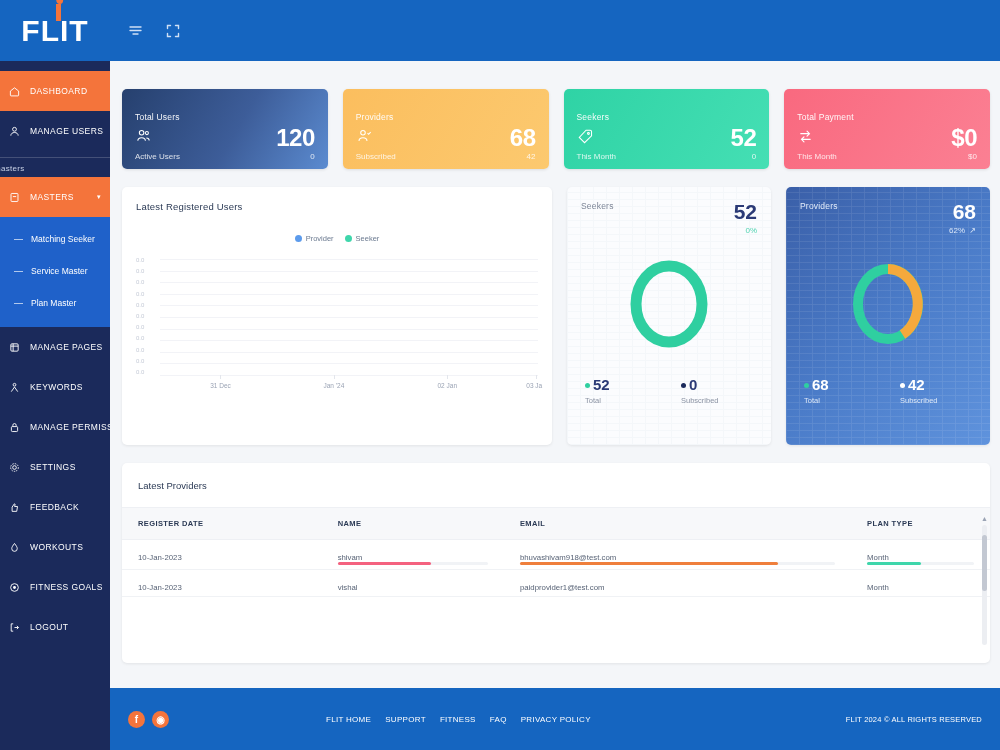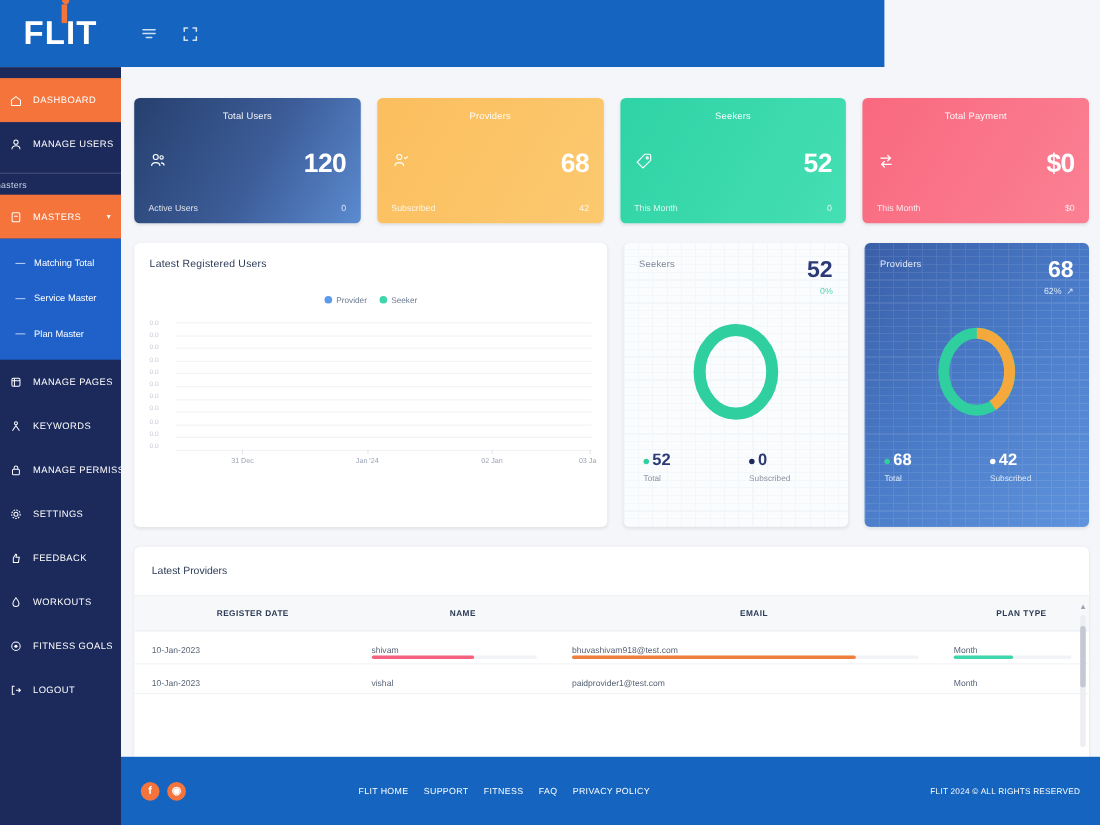--- a/index.html
+++ b/index.html
@@ -6,21 +6,21 @@
   html, body { width: 1000px; height: 750px; overflow: hidden; }
   body {
     font-family: "Liberation Sans", sans-serif;
     background: #f4f6f9;
     position: relative;
   }
 
   
   #topbar {
     position: absolute; top: 0; left: 0;
-    width: 804px; height: 61px;
+    width: 1000px; height: 61px;
     background: #1565c0;
     display: flex; align-items: center;
   }
   #logo-wrap {
     width: 110px; height: 61px;
     display: flex; align-items: center; justify-content: center;
     position: relative;
   }
   .logo-text {
     font-size: 30px; font-weight: bold; color: #ffffff;
@@ -86,26 +86,25 @@
     background: #f4f6f9;
     padding: 0;
   }
 
   
   #stats {
     display: flex; gap: 15px;
     padding: 28px 10px 0 12px;
   }
   .stat {
-    flex: 1 1 0; height: 114px; border-radius: 5px;
-    padding: 11px 13px 9px 13px;
+    flex: 1 1 0; height: 80px; border-radius: 5px;
+    padding: 23px 13px 9px 13px;
     display: flex; flex-direction: column; color: #fff;
     position: relative;
     box-shadow: 0 1px 3px rgba(0,0,0,.10);
-    text-align: center;
   }
   .stat-title { font-size: 8.5px; opacity: .95; letter-spacing: .2px; }
   .stat-mid { flex: 1; display: flex; align-items: center; justify-content: space-between; margin-top: 2px;}
   .stat-num { font-size: 24px; font-weight: bold; letter-spacing: -.5px; }
   .stat-foot { display: flex; justify-content: space-between; font-size: 8px; opacity: .82; }
 
   
   #midrow { display: flex; gap: 15px; padding: 18px 10px 0 12px; }
   .card { background: #fff; border-radius: 5px; box-shadow: 0 1px 3px rgba(0,0,0,.08); }
   #chart-card { flex: 0 0 430px; height: 258px; padding: 14px 14px 8px 14px; position: relative; }
@@ -169,21 +168,21 @@
   
   #table-card {
     margin: 18px 10px 0 12px; background: #fff; border-radius: 5px;
     box-shadow: 0 1px 3px rgba(0,0,0,.08);
     height: 200px; overflow: hidden; position: relative;
   }
   #table-head-title { padding: 17px 16px 16px 16px; font-size: 9.5px; color: #2b3a55; }
   table { width: 100%; border-collapse: collapse; table-layout: fixed; }
   thead tr { background: #f7f8fa; }
   th {
-    text-align: center; font-size: 7.5px; color: #2b3a55; font-weight: bold;
+    text-align: left; font-size: 7.5px; color: #2b3a55; font-weight: bold;
     letter-spacing: .4px; padding: 11px 0 11px 16px;
     border-top: 1px solid #eef0f4; border-bottom: 1px solid #eef0f4;
   }
   td { padding: 13px 16px 4px 16px; font-size: 7.8px; color: #586376; vertical-align: top; }
   tbody tr { border-bottom: 1px solid #f0f2f5; }
   .bar-track { height: 3px; border-radius: 2px; background: #f1f3f6; position: relative; }
   .bar-fill { height: 3px; border-radius: 2px; position: absolute; left: 0; top: 0; }
   #tbl-scroll {
     position: absolute; right: 3px; top: 62px; width: 5px; height: 120px;
     background: #eceef2; border-radius: 3px;
@@ -277,21 +276,21 @@
           <line x1="4.2" y1="5" x2="7.8" y2="5" stroke="#fff" stroke-width="1"></line>
         </svg>
     </span>
     <span>MASTERS</span>
     <span class="caret">▾</span>
   </div>
 
   <div id="submenu">
     <div class="sub-item">
       <span class="sub-dash"></span>
-      <span>Matching Total</span>
+      <span>Matching Seeker</span>
     </div>
     <div class="sub-item">
       <span class="sub-dash"></span>
       <span>Service Master</span>
     </div>
     <div class="sub-item">
       <span class="sub-dash"></span>
       <span>Plan Master</span>
     </div>
   </div>

